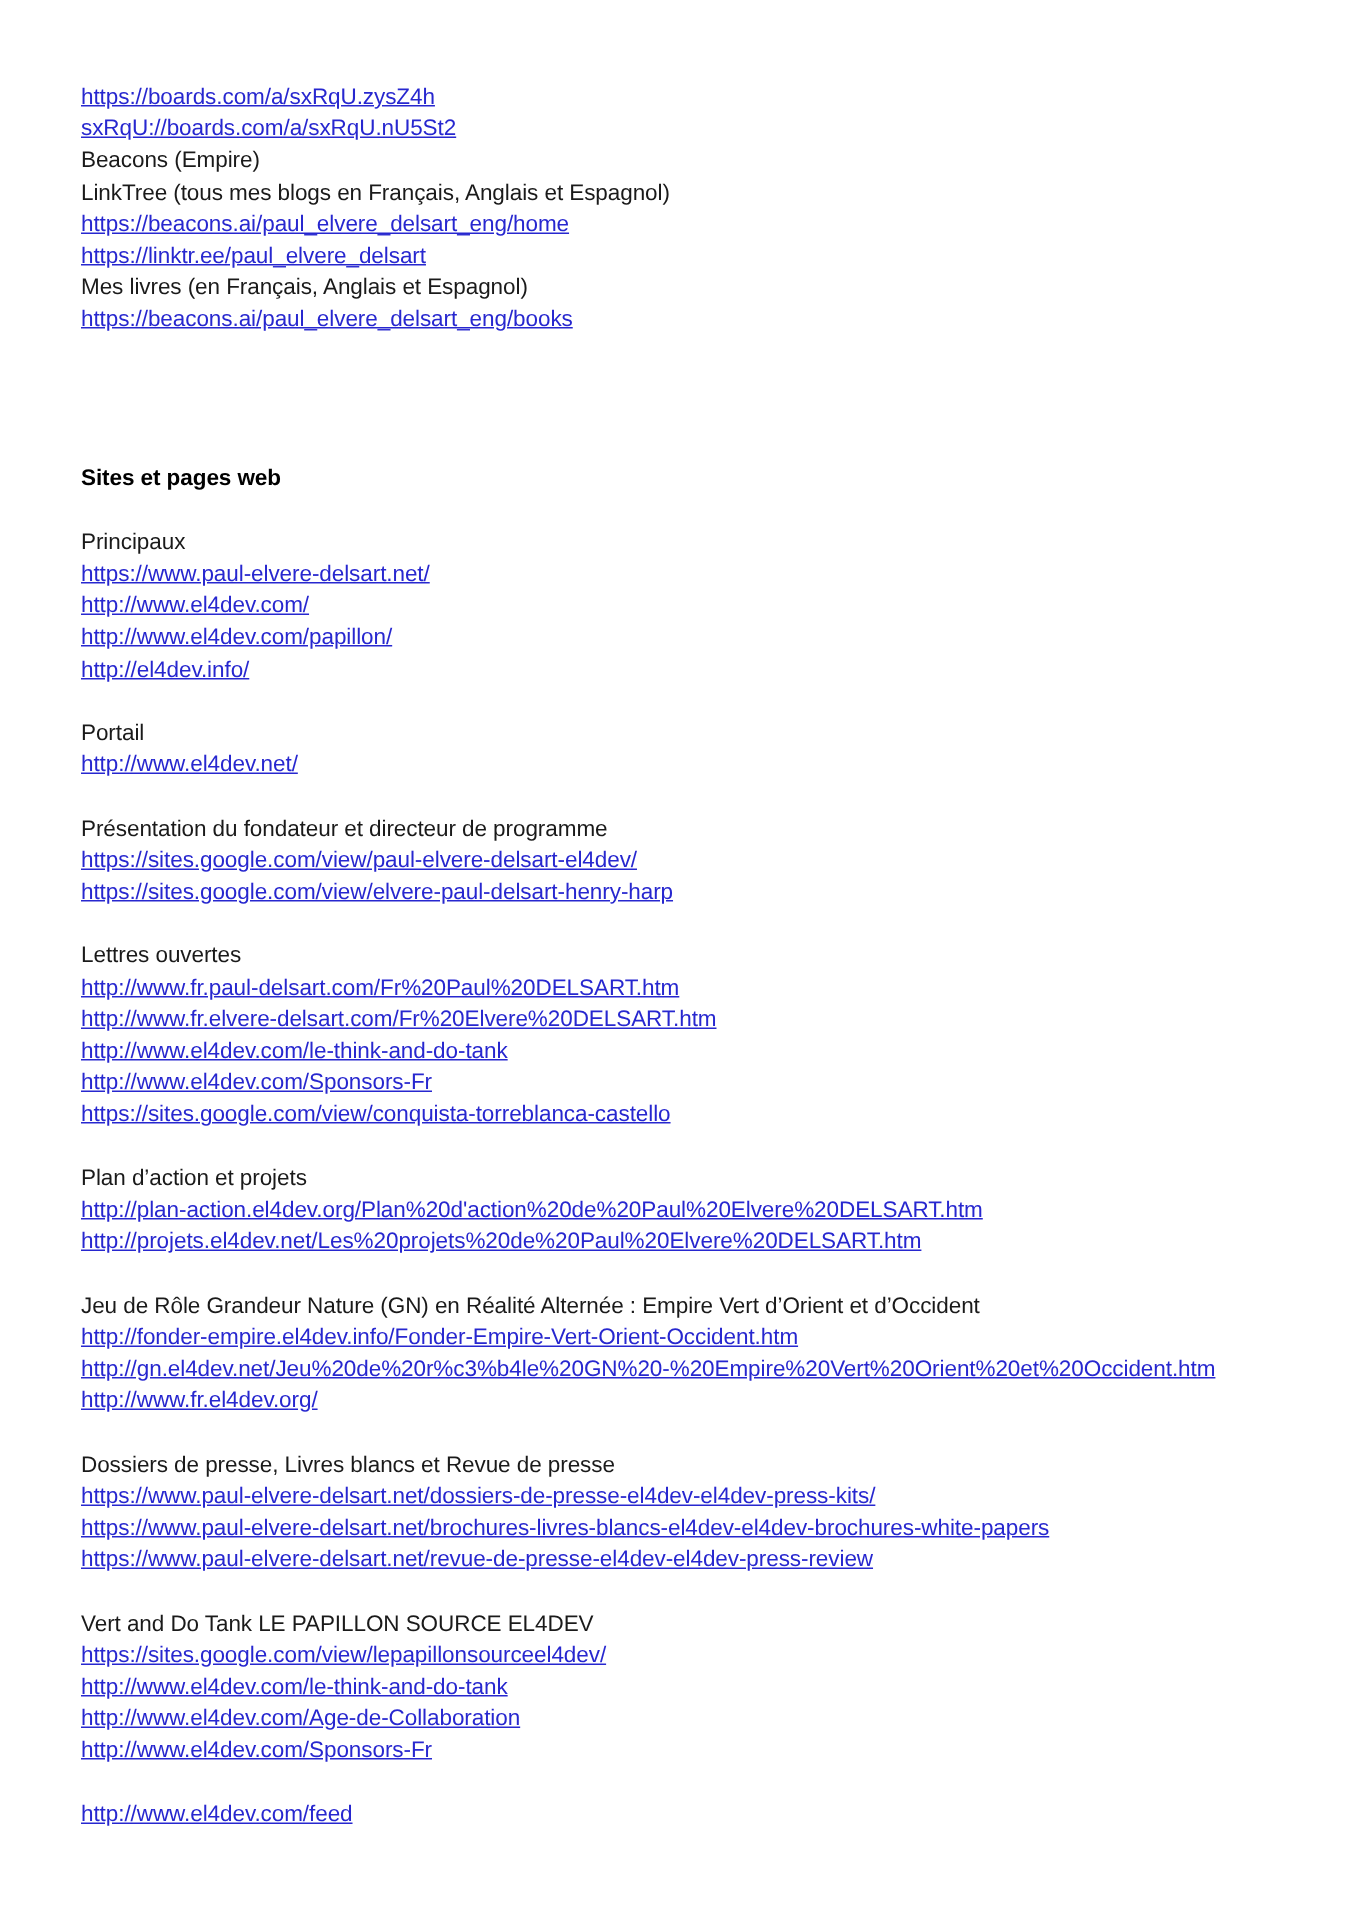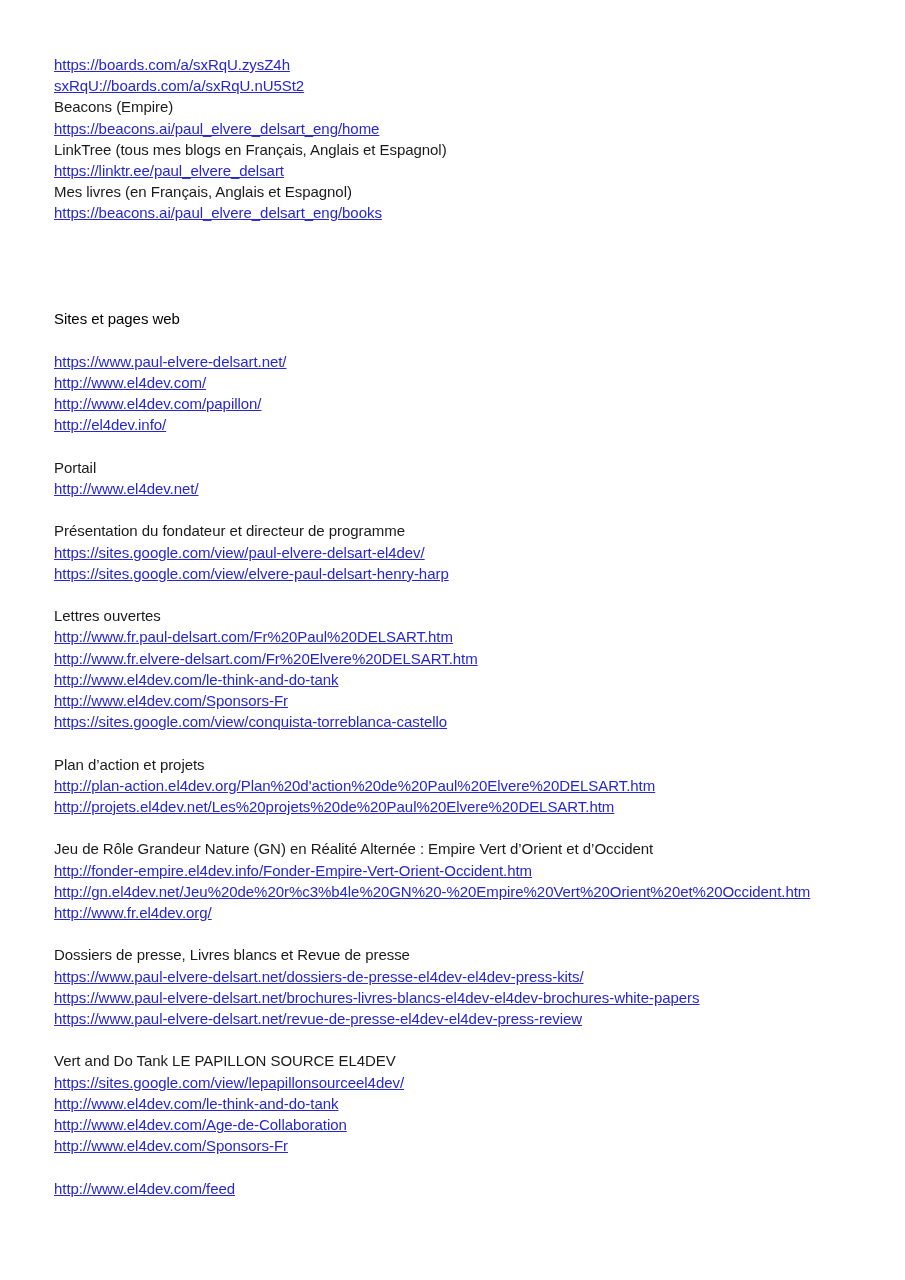--- a/index.html
+++ b/index.html
@@ -32,21 +32,21 @@
     white-space: pre;
     letter-spacing: -0.05px;
   }
   .line.link {
     color: #2727cf;
     text-decoration: underline;
     text-underline-offset: 1px;
     cursor: pointer;
   }
   .line.heading {
-    font-weight: normal;
+    font-weight: bold;
     color: #000000;
   }
   .spacer-sm {
     height: 21.2px;
   }
   .spacer-lg {
     height: 84.8px;
   }
   .block {
     margin: 0;
@@ -55,32 +55,33 @@
 </style>
 </head>
 <body>
 
 <div class="page">
   <div class="content">
       <div class="block">
         <div class="line link">https://boards.com/a/sxRqU.zysZ4h</div>
         <div class="line link">sxRqU://boards.com/a/sxRqU.nU5St2</div>
         <div class="line">Beacons (Empire)</div>
+        <div class="line">LinkTree (tous mes blogs en Français, Anglais et Espagnol)</div>
         <div class="line link">https://beacons.ai/paul_elvere_delsart_eng/home</div>
-        <div class="line">LinkTree (tous mes blogs en Français, Anglais et Espagnol)</div>
         <div class="line link">https://linktr.ee/paul_elvere_delsart</div>
         <div class="line">Mes livres (en Français, Anglais et Espagnol)</div>
         <div class="line link">https://beacons.ai/paul_elvere_delsart_eng/books</div>
       </div>
       <div class="spacer-lg"></div>
       <div class="block">
         <div class="line heading">Sites et pages web</div>
       </div>
       <div class="spacer-sm"></div>
       <div class="block">
+        <div class="line">Principaux</div>
         <div class="line link">https://www.paul-elvere-delsart.net/</div>
         <div class="line link">http://www.el4dev.com/</div>
         <div class="line link">http://www.el4dev.com/papillon/</div>
         <div class="line link">http://el4dev.info/</div>
       </div>
       <div class="spacer-sm"></div>
       <div class="block">
         <div class="line">Portail</div>
         <div class="line link">http://www.el4dev.net/</div>
       </div>

